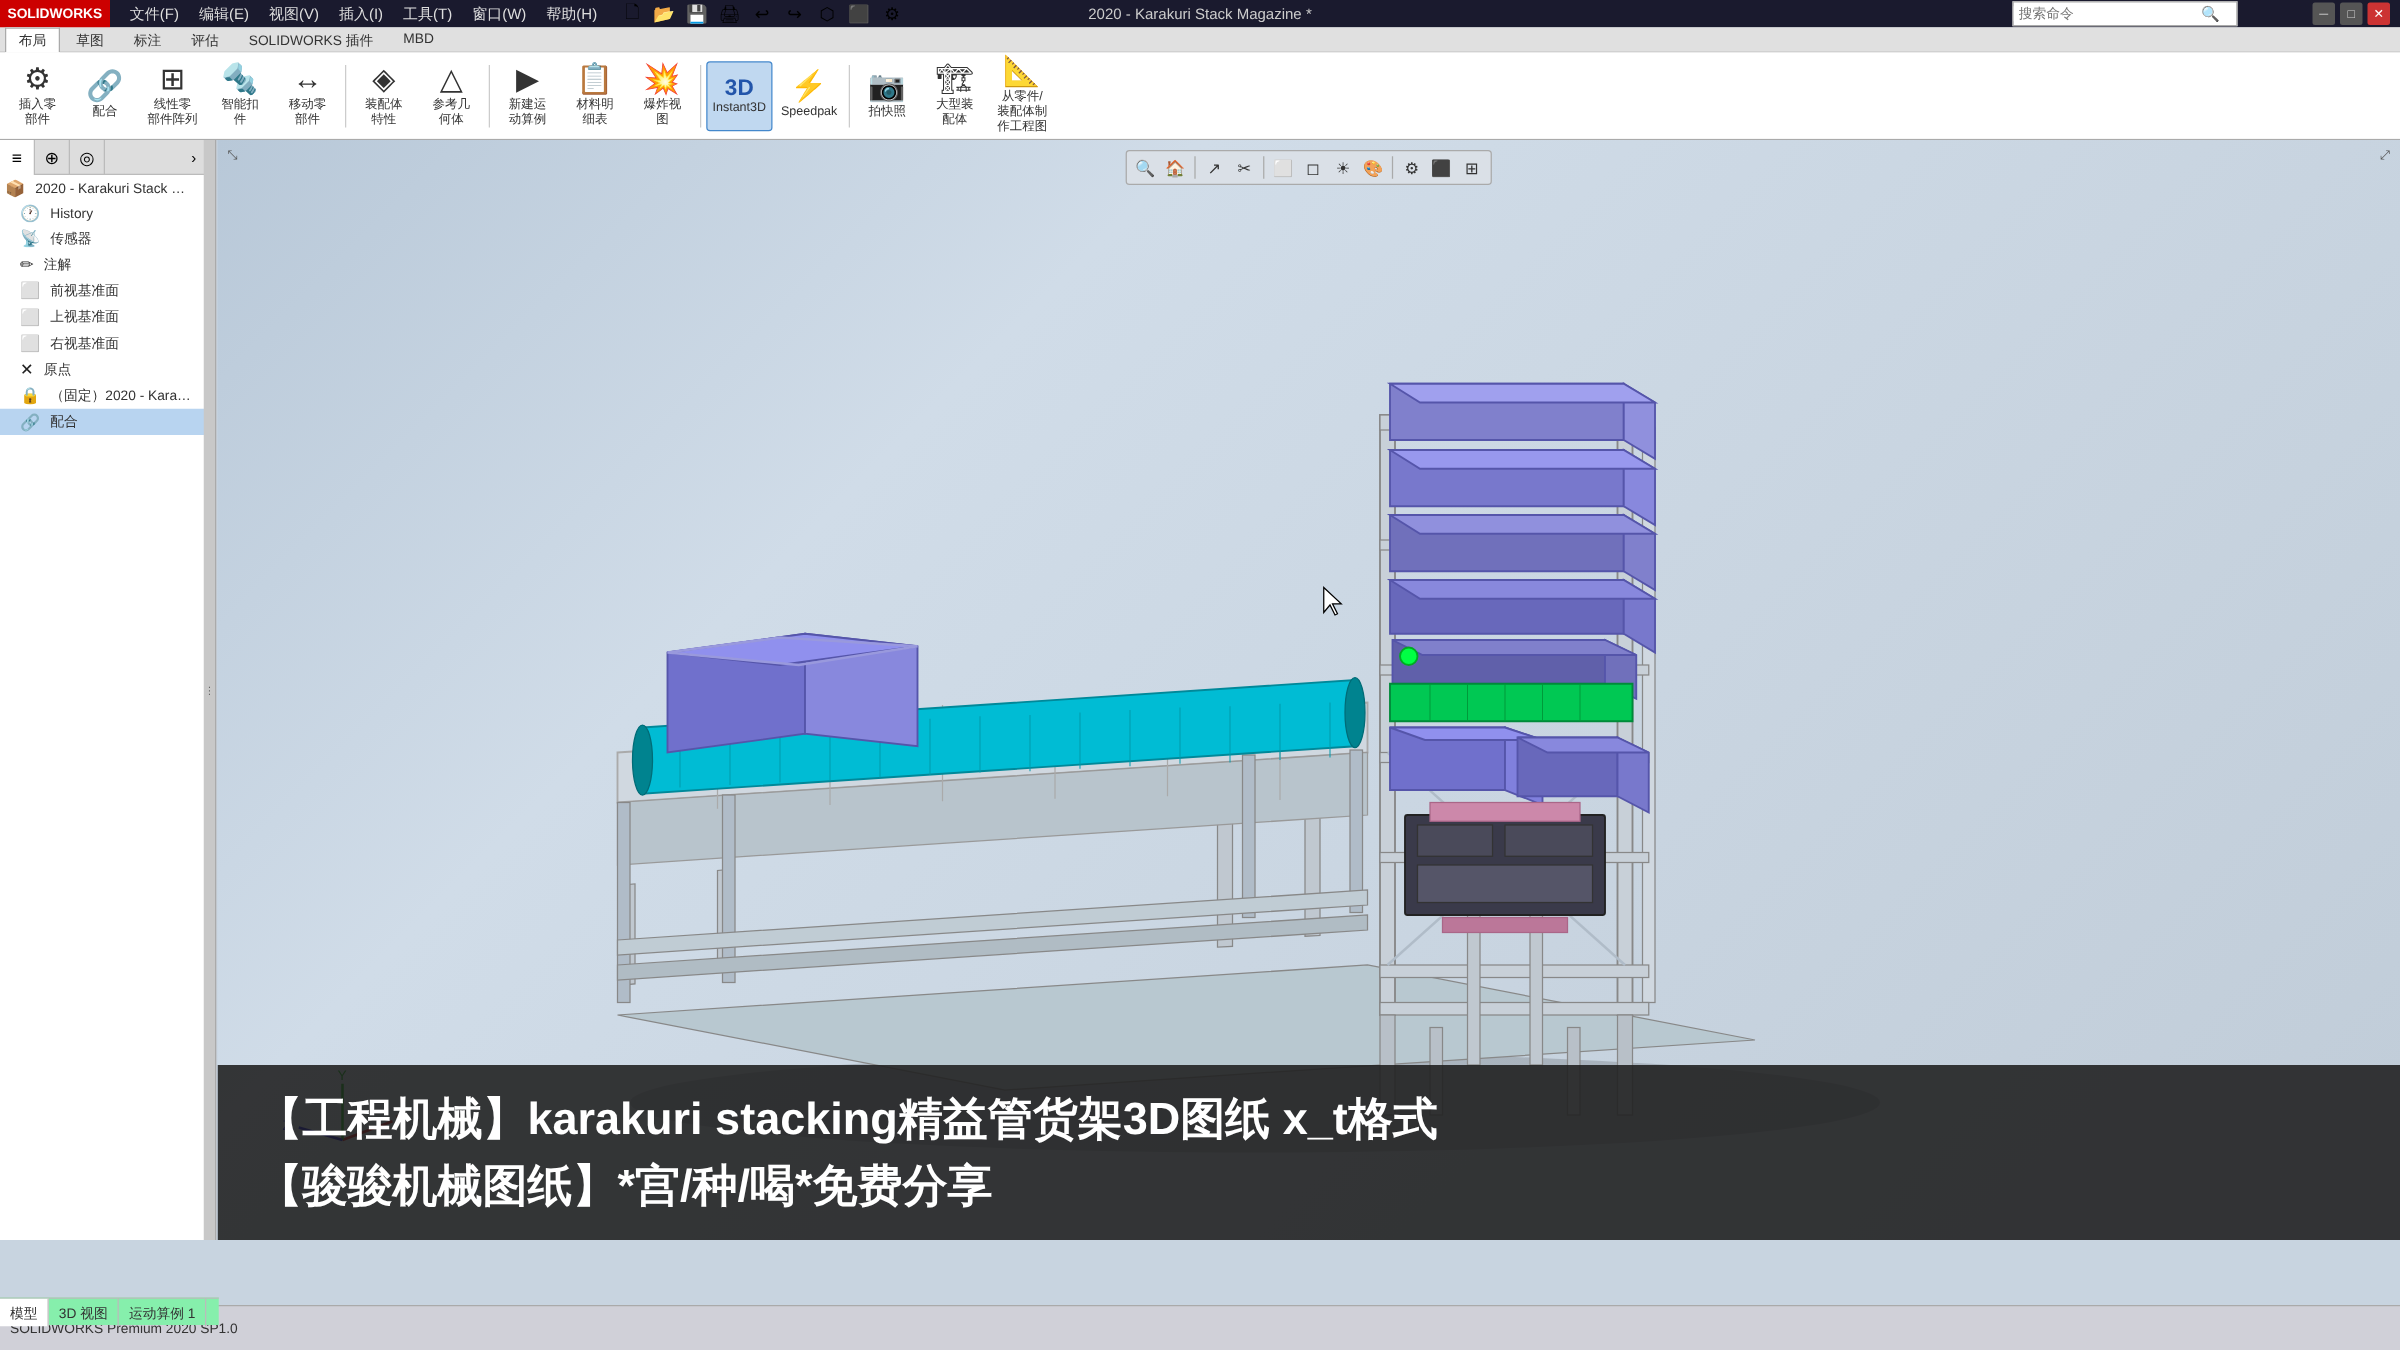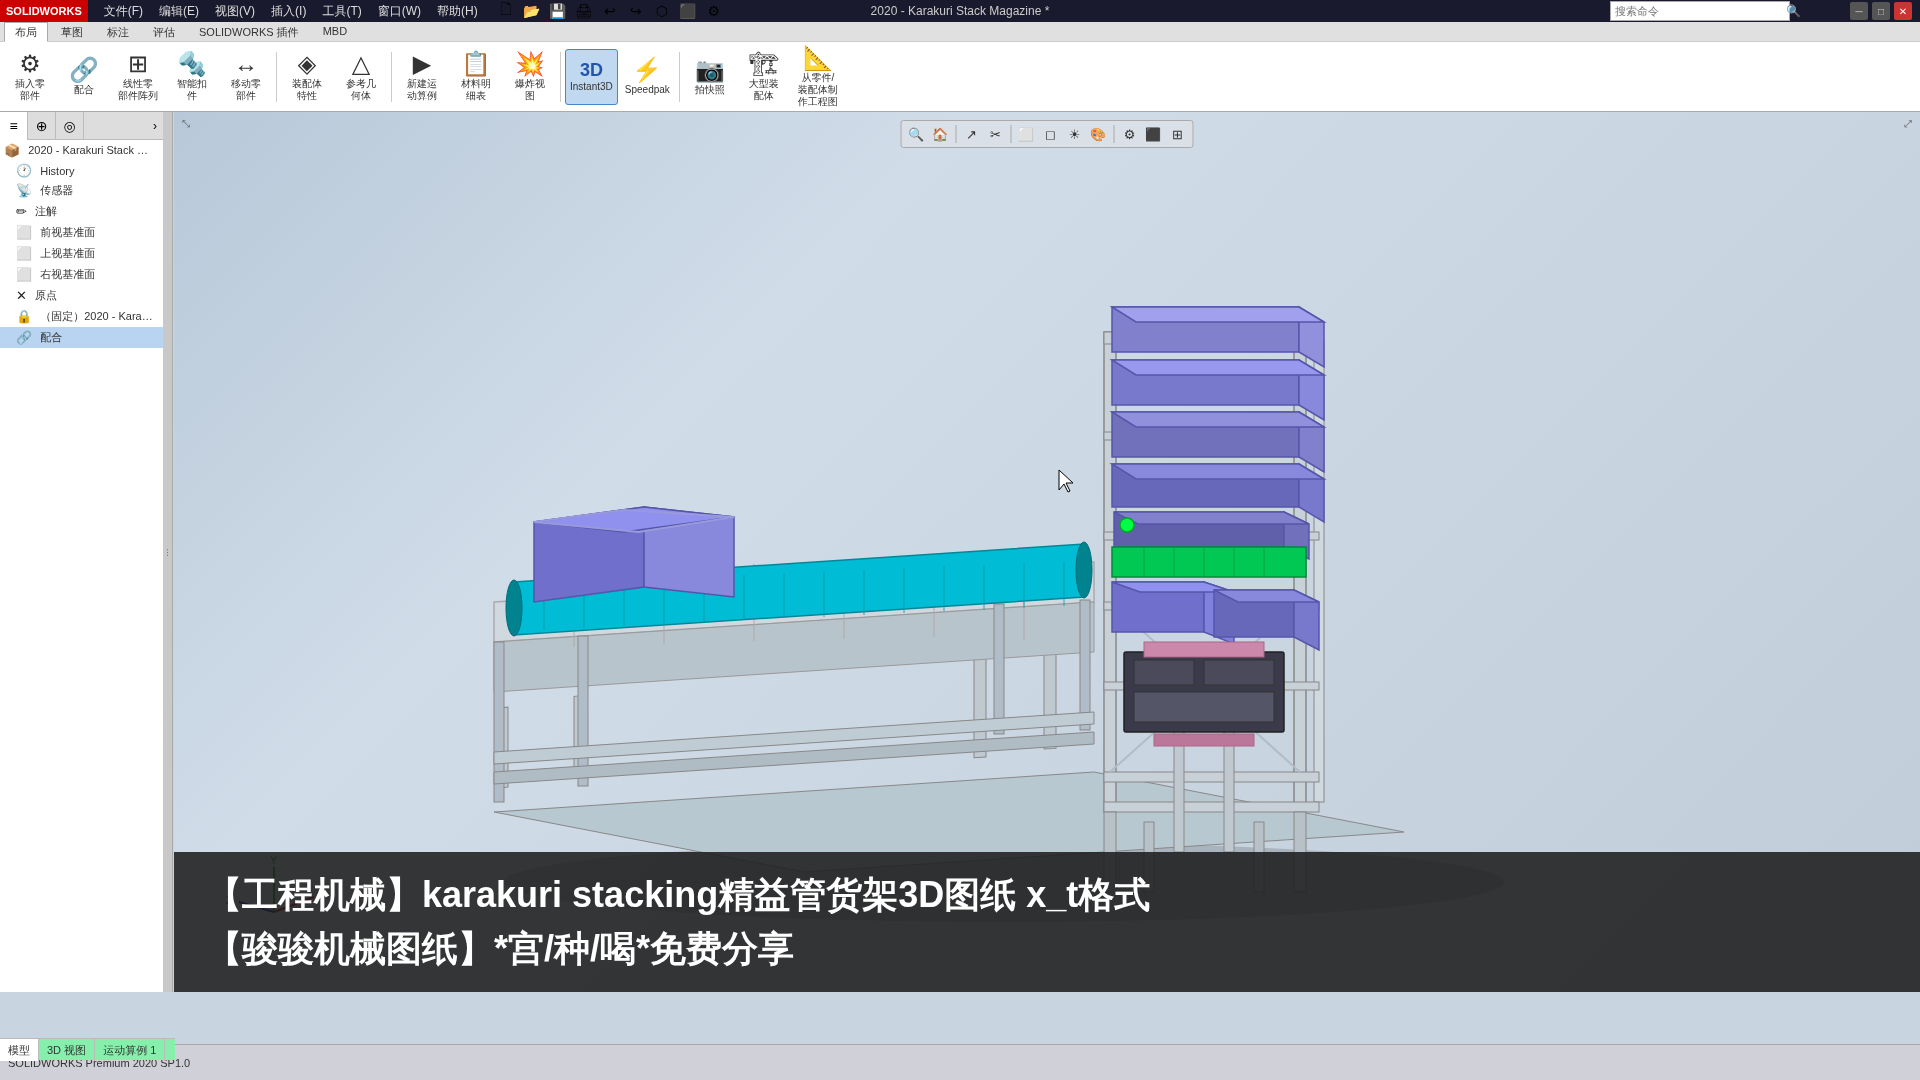--- a/index.html
+++ b/index.html
@@ -39,21 +39,21 @@
       background: #e8e8e8; border-bottom: 1px solid #aaa;
       display: flex; flex-direction: column;
     }
     .toolbar-icon-btn {
       width: 24px; height: 24px; background: transparent; border: 1px solid transparent;
       display: flex; align-items: center; justify-content: center; cursor: pointer; font-size: 14px;
       border-radius: 2px;
     }
     #toolbar-search {
       margin-left: auto; display: flex; align-items: center;
-      background: white; border: 1px solid #aaa; height: 20px; width: 180px; gap: 25px;
+      background: white; border: 1px solid #aaa; height: 20px; width: 180px;
     }
     #toolbar-search input {
       border: none; outline: none; font-size: 11px; width: 150px; padding: 0 4px;
     }
 
     #command-tabs {
       height: 20px; background: #e0e0e0; display: flex; padding-left: 4px;
       border-bottom: 1px solid #ccc; gap: 2px;
     }
     .cmd-tab {

